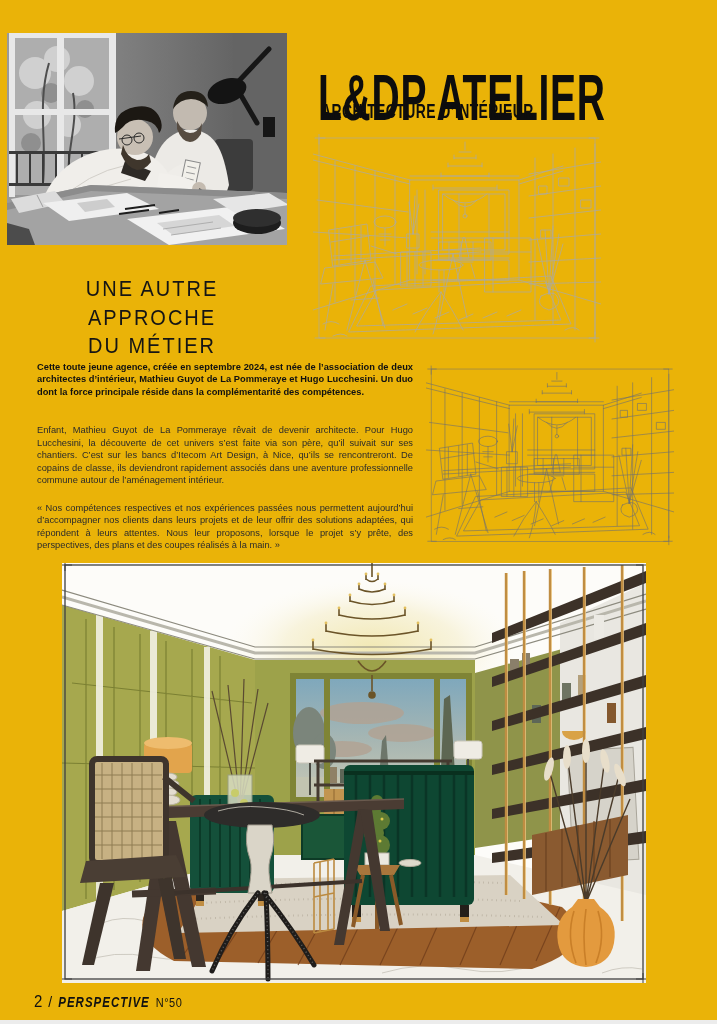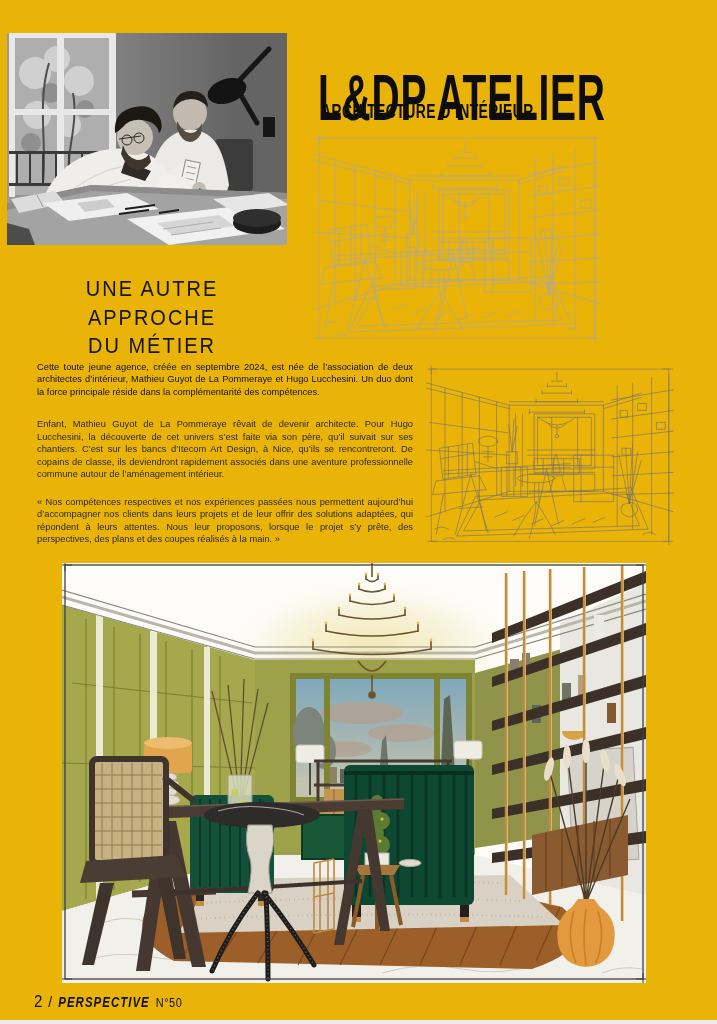--- a/index.html
+++ b/index.html
@@ -15,21 +15,21 @@
             transform:scale(0.82,1.18);transform-origin:0 0;white-space:nowrap;color:#0d0d0d;}
   .sketch-1{position:absolute;left:313px;top:134px;width:288px;height:210px;color:#a9a9a9;}
   .sketch-2{position:absolute;left:426px;top:362px;width:248px;height:188px;color:#6f6f6f;}
   .heading{position:absolute;left:30px;top:274px;width:244px;margin:0;text-align:center;
            font-size:20px;font-weight:400;letter-spacing:2px;line-height:26px;
            transform:scaleY(1.1);transform-origin:50% 0;color:#151515;}
   .heading span{display:block;}
   .body-text{position:absolute;left:37px;top:361px;width:376px;font-size:9.3px;line-height:12.45px;
              text-align:justify;color:#2b2b2b;}
   .body-text p{margin:0;}
-  .body-text .intro{font-weight:400;color:#111;margin-bottom:20px;}
+  .body-text .intro{font-weight:700;color:#111;margin-bottom:26px;}
   .body-text .p-std{margin-bottom:15px;}
   .render{position:absolute;left:62px;top:563px;width:584px;height:420px;}
   .page-footer{position:absolute;left:34px;top:993px;display:flex;align-items:baseline;gap:6px;color:#111;}
   .pnum{font-size:15px;display:inline-block;transform:scaleY(1.15);transform-origin:0 100%;}
   .psep{font-size:14px;}
   .pmag{font-size:11.5px;font-weight:700;font-style:italic;letter-spacing:1px;display:inline-block;
         transform:scaleY(1.2);transform-origin:0 100%;}
   .piss{font-size:11px;letter-spacing:0.5px;display:inline-block;transform:scaleY(1.2);transform-origin:0 100%;}
   .page-edge{position:absolute;left:0;bottom:0;width:100%;height:4px;background:#ececec;}
 </style>

